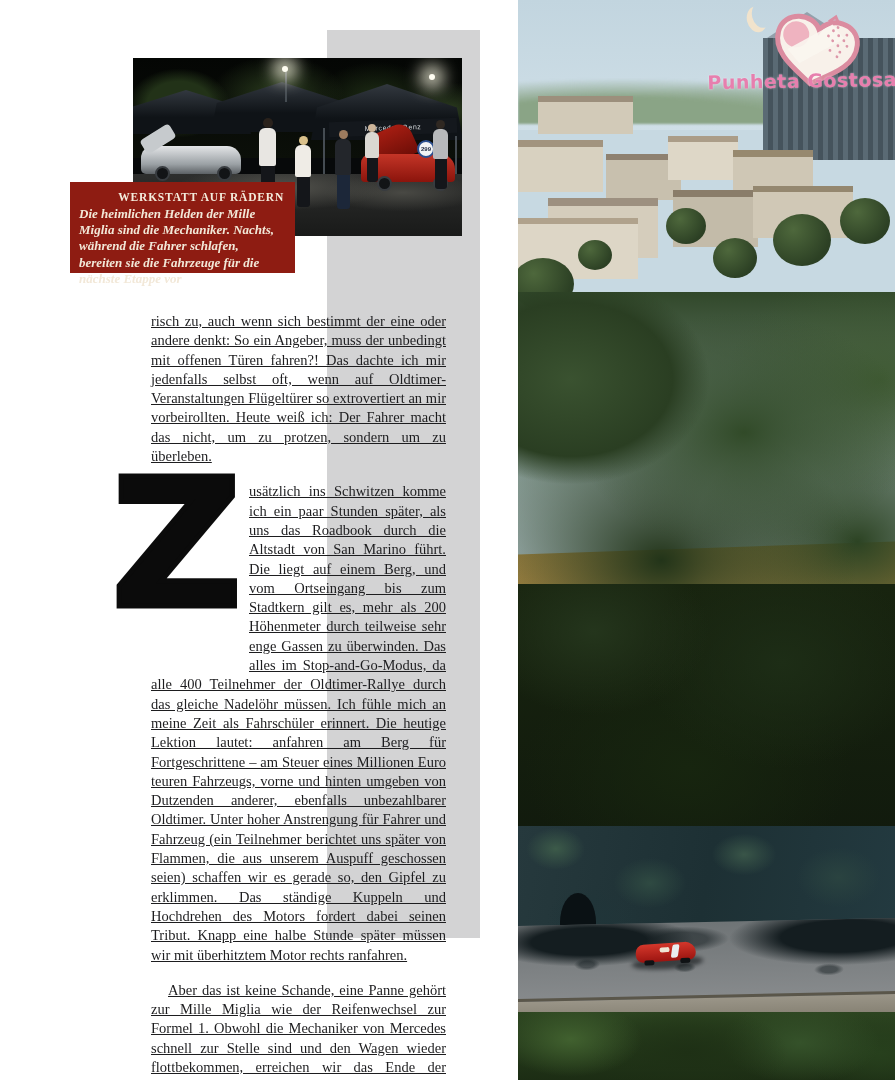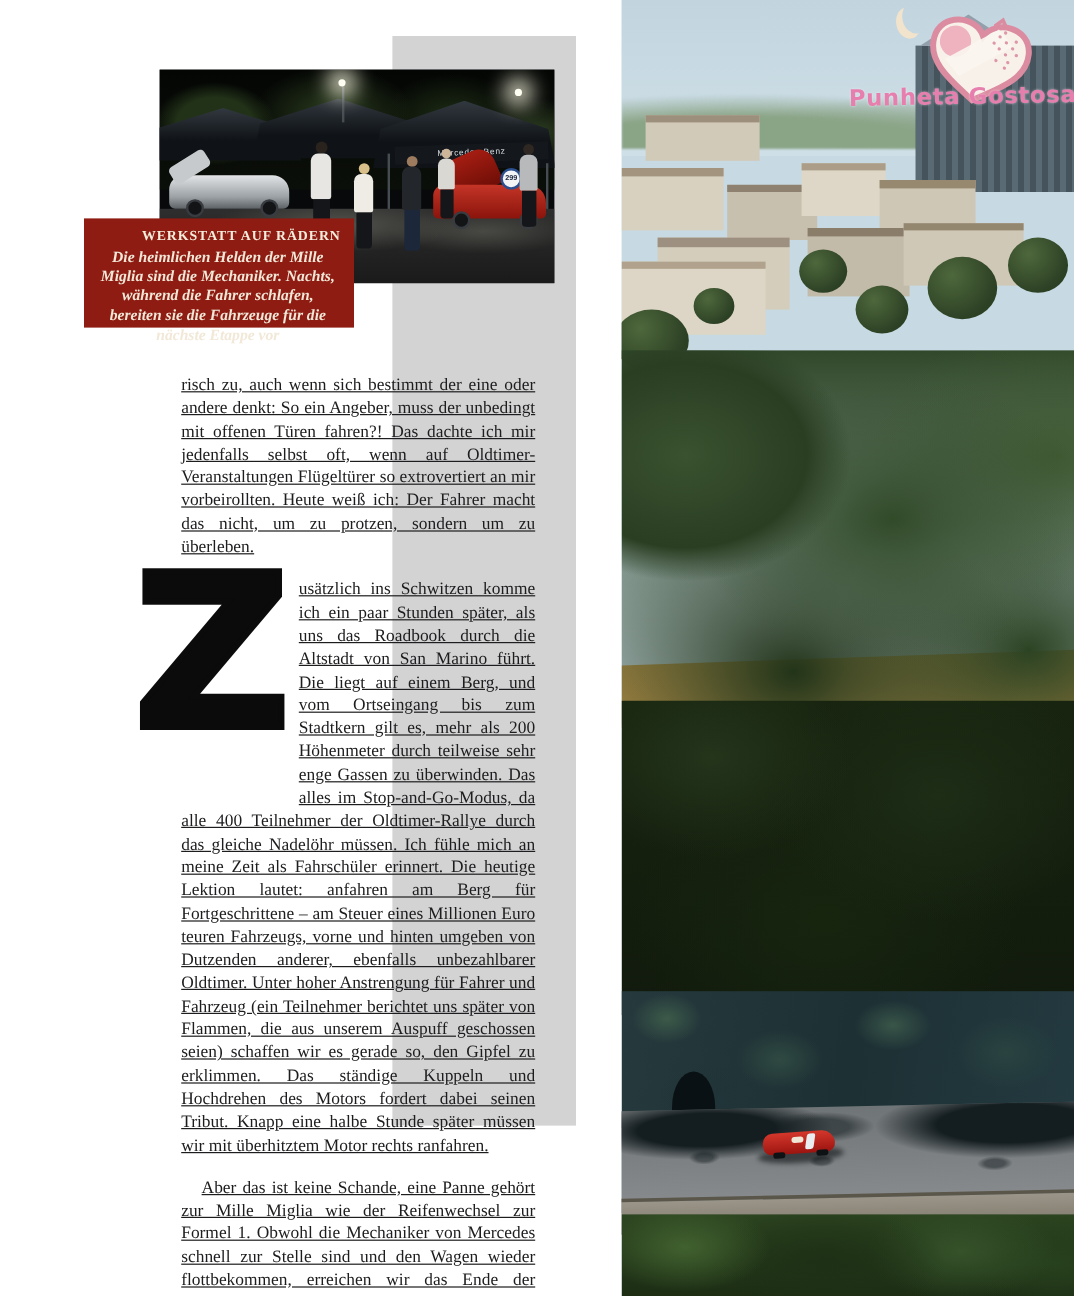--- a/index.html
+++ b/index.html
@@ -48,21 +48,21 @@
   .person .head{width:9px;height:9px;border-radius:50%;margin:0 auto;}
   .person .torso{border-radius:6px 6px 2px 2px;}
   .person .legs{margin:0 auto;background:#14161a;border-radius:0 0 3px 3px;}
 
   
   .caption-box{left:70px;top:182px;width:225px;height:91px;background:#8e1c12;
      box-sizing:border-box;padding:9px 11px 7px 9px;color:#f2e8d8;}
   .caption-box h3{margin:0 0 3px 0;font-size:11.5px;font-weight:bold;letter-spacing:.8px;
      text-align:right;color:#f4ecdc;}
   .caption-box p{margin:0;font-style:italic;font-weight:bold;font-size:13px;line-height:16.2px;
-     text-align:center;}
+     }
 
   
   .article{left:135px;top:296px;width:327px;color:#1d1d1f;font-size:14.5px;line-height:19.3px;
      text-align:justify;}
   .article p{margin:16px;text-decoration:underline;}
   .article .p2{margin-top:15px;}
   .article .indent{text-indent:17px;}
   .dropcap-float{float:left;width:112px;height:186px;margin:4px 26px 0 -40px;overflow:visible;}
   .dropcap-z{display:block;font-family:"DejaVu Sans",sans-serif;font-weight:bold;
      font-size:178px;line-height:1;margin-top:-30px;color:#0b0b0b;

